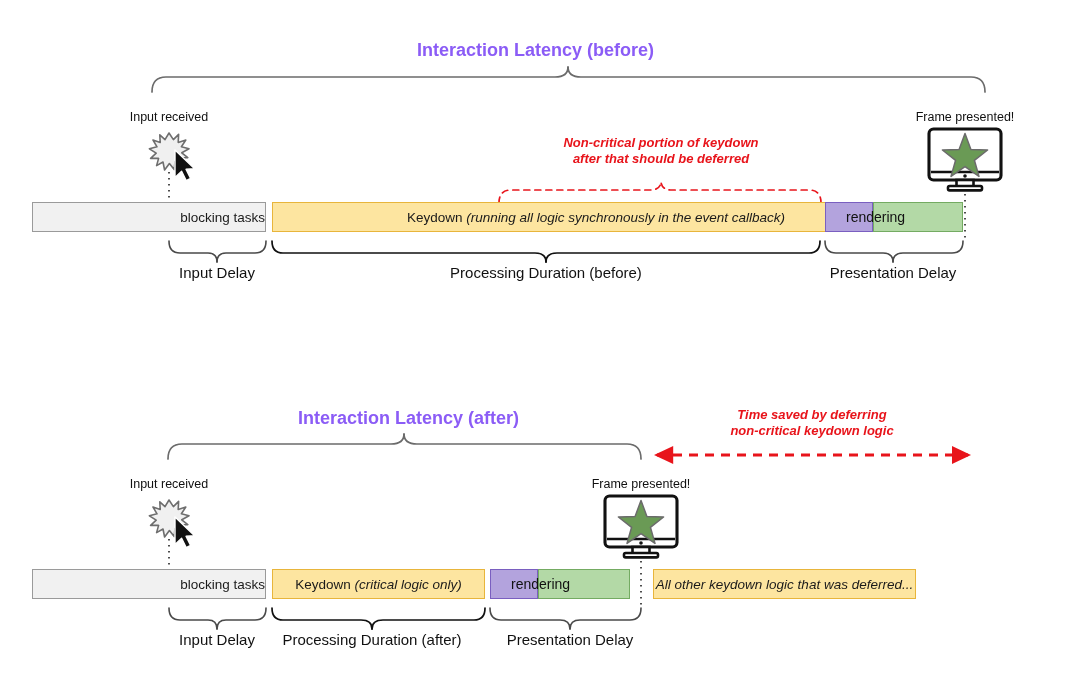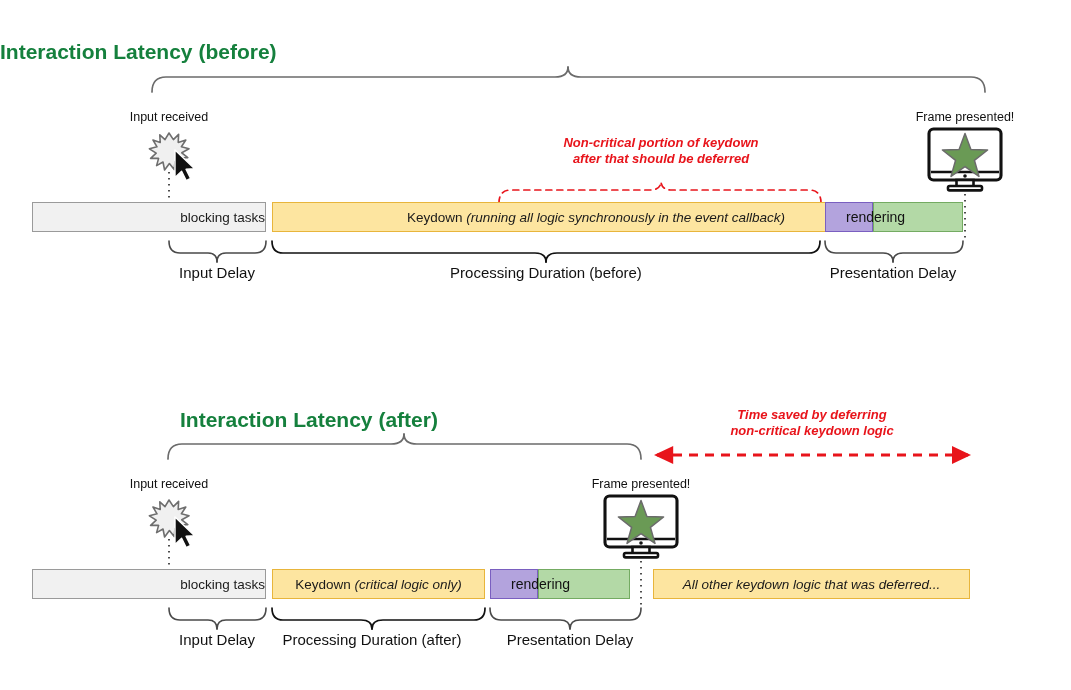--- a/index.html
+++ b/index.html
@@ -9,22 +9,22 @@
     font-family:"Liberation Sans", sans-serif;
     color:#1a1a1a;
     overflow:hidden;
     position:relative;
   }
   .stage{position:absolute;left:0;top:0;width:1071px;height:690px;}
   .abs{position:absolute;}
 
   
   .section-title{
-    font-size:21px;font-weight:bold;color:#15803d;
-    text-align:left;white-space:nowrap;
+    font-size:18px;font-weight:bold;color:#8b5cf6;
+    text-align:center;white-space:nowrap;
   }
 
   
   .caption{
     font-size:12.5px;color:#111;white-space:nowrap;text-align:center;
   }
   .phase-label{
     font-size:15px;color:#111;white-space:nowrap;text-align:center;
   }
 
@@ -201,21 +201,21 @@
   <div class="abs block green" style="left:873px;top:202px;width:90px;"></div>
 
   <div class="abs block-text-overlay" style="left:846px;top:209px;">rendering</div>
 
   <div class="abs phase-label" style="left:147px;top:264px;width:140px;">Input Delay</div>
 
   <div class="abs phase-label" style="left:416px;top:264px;width:260px;">Processing Duration (before)</div>
 
   <div class="abs phase-label" style="left:803px;top:264px;width:180px;">Presentation Delay</div>
 
-  <div class="abs section-title" style="left:180px;top:408px;width:473px;">Interaction Latency (after)</div>
+  <div class="abs section-title" style="left:172px;top:408px;width:473px;">Interaction Latency (after)</div>
 
   <div class="abs red-note" style="left:653px;top:407px;width:318px;">
     <div>Time saved by deferring</div>
     <div>non-critical keydown logic</div>
   </div>
 
   <div class="abs caption" style="left:99px;top:477px;width:140px;">Input received</div>
 
   <div class="abs caption" style="left:571px;top:477px;width:140px;">Frame presented!</div>
 
@@ -226,21 +226,21 @@
   <div class="abs block yellow" style="left:272px;top:569px;width:213px;">
     <span><span>Keydown </span><span class="ital">(critical logic only)</span></span>
   </div>
 
   <div class="abs block purple" style="left:490px;top:569px;width:48px;"></div>
 
   <div class="abs block green" style="left:538px;top:569px;width:92px;"></div>
 
   <div class="abs block-text-overlay" style="left:511px;top:576px;">rendering</div>
 
-  <div class="abs block yellow" style="left:653px;top:569px;width:317px;">
+  <div class="abs block yellow" style="left:653px;top:569px;width:263px;">
     <span class="ital">All other keydown logic that was deferred...</span>
   </div>
 
   <div class="abs phase-label" style="left:147px;top:631px;width:140px;">Input Delay</div>
 
   <div class="abs phase-label" style="left:252px;top:631px;width:240px;">Processing Duration (after)</div>
 
   <div class="abs phase-label" style="left:480px;top:631px;width:180px;">Presentation Delay</div>
 
 </div>

